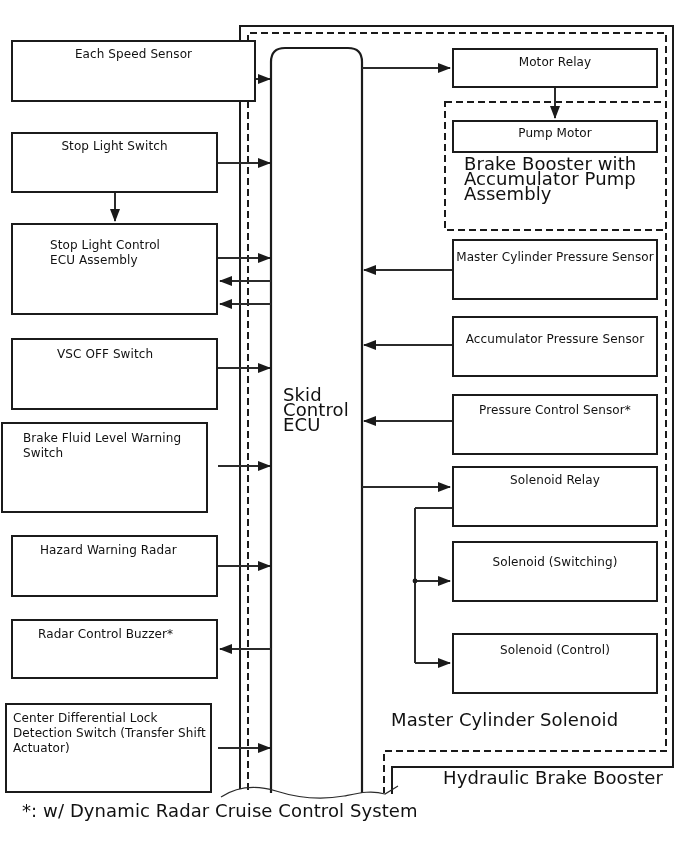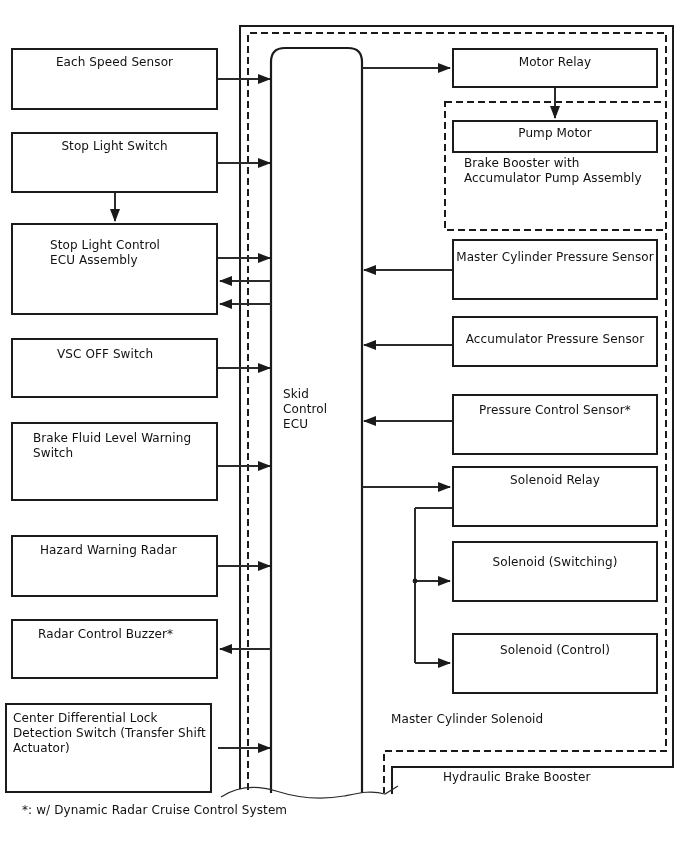--- a/index.html
+++ b/index.html
@@ -31,21 +31,21 @@
     display: block;
     white-space: pre-line;
     font-size: 12px;
     line-height: 15px;
     letter-spacing: 0.1px;
   }
   .lbl.center { text-align: center; padding-top: 5px; }
   .float-lbl {
     position: absolute;
     white-space: pre-line;
-    font-size: 12px;
+    font-size: 18px;
     line-height: 15px;
     letter-spacing: 0.1px;
   }
   svg line, svg path, svg rect { shape-rendering: crispEdges; }
   svg .smooth { shape-rendering: auto; }
 </style>
 </head>
 <body>
 
 <div class="canvas">
@@ -89,38 +89,38 @@
       <line x1="452" y1="508" x2="415" y2="508"></line>
       <line x1="415" y1="508" x2="415" y2="663"></line>
       <line x1="415" y1="581" x2="450" y2="581" marker-end="url(#arr)"></line>
       <line x1="415" y1="663" x2="450" y2="663" marker-end="url(#arr)"></line>
       <circle cx="415" cy="581" r="2.4" fill="#1a1a1a" stroke="none"></circle>
     </g>
 
     <path class="smooth" d="M 221,797 C 238,786 256,785 276,791 C 298,798 322,800 344,796 C 359,793 371,790 385,794 L 398,786" fill="none" stroke="#2b2b2b" stroke-width="1.2"></path>
   </svg>
 
-  <div class="box" style="left:11px;top:48px;width:207px;height:62px">
+  <div class="box" style="left:11px;top:40px;width:245px;height:62px">
     <span class="lbl center">Each Speed Sensor</span>
   </div>
 
   <div class="box" style="left:11px;top:132px;width:207px;height:61px">
     <span class="lbl center">Stop Light Switch</span>
   </div>
 
   <div class="box" style="left:11px;top:223px;width:207px;height:92px">
     <span class="lbl" style="padding:13px 0 0 37px">Stop Light Control
 ECU Assembly</span>
   </div>
 
-  <div class="box" style="left:11px;top:338px;width:207px;height:60px">
+  <div class="box" style="left:11px;top:338px;width:207px;height:72px">
     <span class="lbl" style="padding:7px 0 0 44px">VSC OFF Switch</span>
   </div>
 
-  <div class="box" style="left:11px;top:422px;width:207px;height:79px">
+  <div class="box" style="left:1px;top:422px;width:207px;height:91px">
     <span class="lbl" style="padding:7px 0 0 20px">Brake Fluid Level Warning
 Switch</span>
   </div>
 
   <div class="box" style="left:11px;top:535px;width:207px;height:62px">
     <span class="lbl" style="padding:6px 0 0 27px">Hazard Warning Radar</span>
   </div>
 
   <div class="box" style="left:11px;top:619px;width:207px;height:60px">
     <span class="lbl" style="padding:6px 0 0 25px">Radar Control Buzzer*</span>
@@ -141,21 +141,21 @@
   </div>
 
   <div class="box" style="left:452px;top:120px;width:206px;height:33px">
     <span class="lbl center" style="padding-top:4px">Pump Motor</span>
   </div>
 
   <div class="box" style="left:452px;top:239px;width:206px;height:61px">
     <span class="lbl center" style="padding-top:9px">Master Cylinder Pressure Sensor</span>
   </div>
 
-  <div class="box" style="left:452px;top:316px;width:206px;height:51px">
+  <div class="box" style="left:452px;top:316px;width:206px;height:61px">
     <span class="lbl center" style="padding-top:14px">Accumulator Pressure Sensor</span>
   </div>
 
   <div class="box" style="left:452px;top:394px;width:206px;height:61px">
     <span class="lbl center" style="padding-top:7px">Pressure Control Sensor*</span>
   </div>
 
   <div class="box" style="left:452px;top:466px;width:206px;height:61px">
     <span class="lbl center">Solenoid Relay</span>
   </div>

